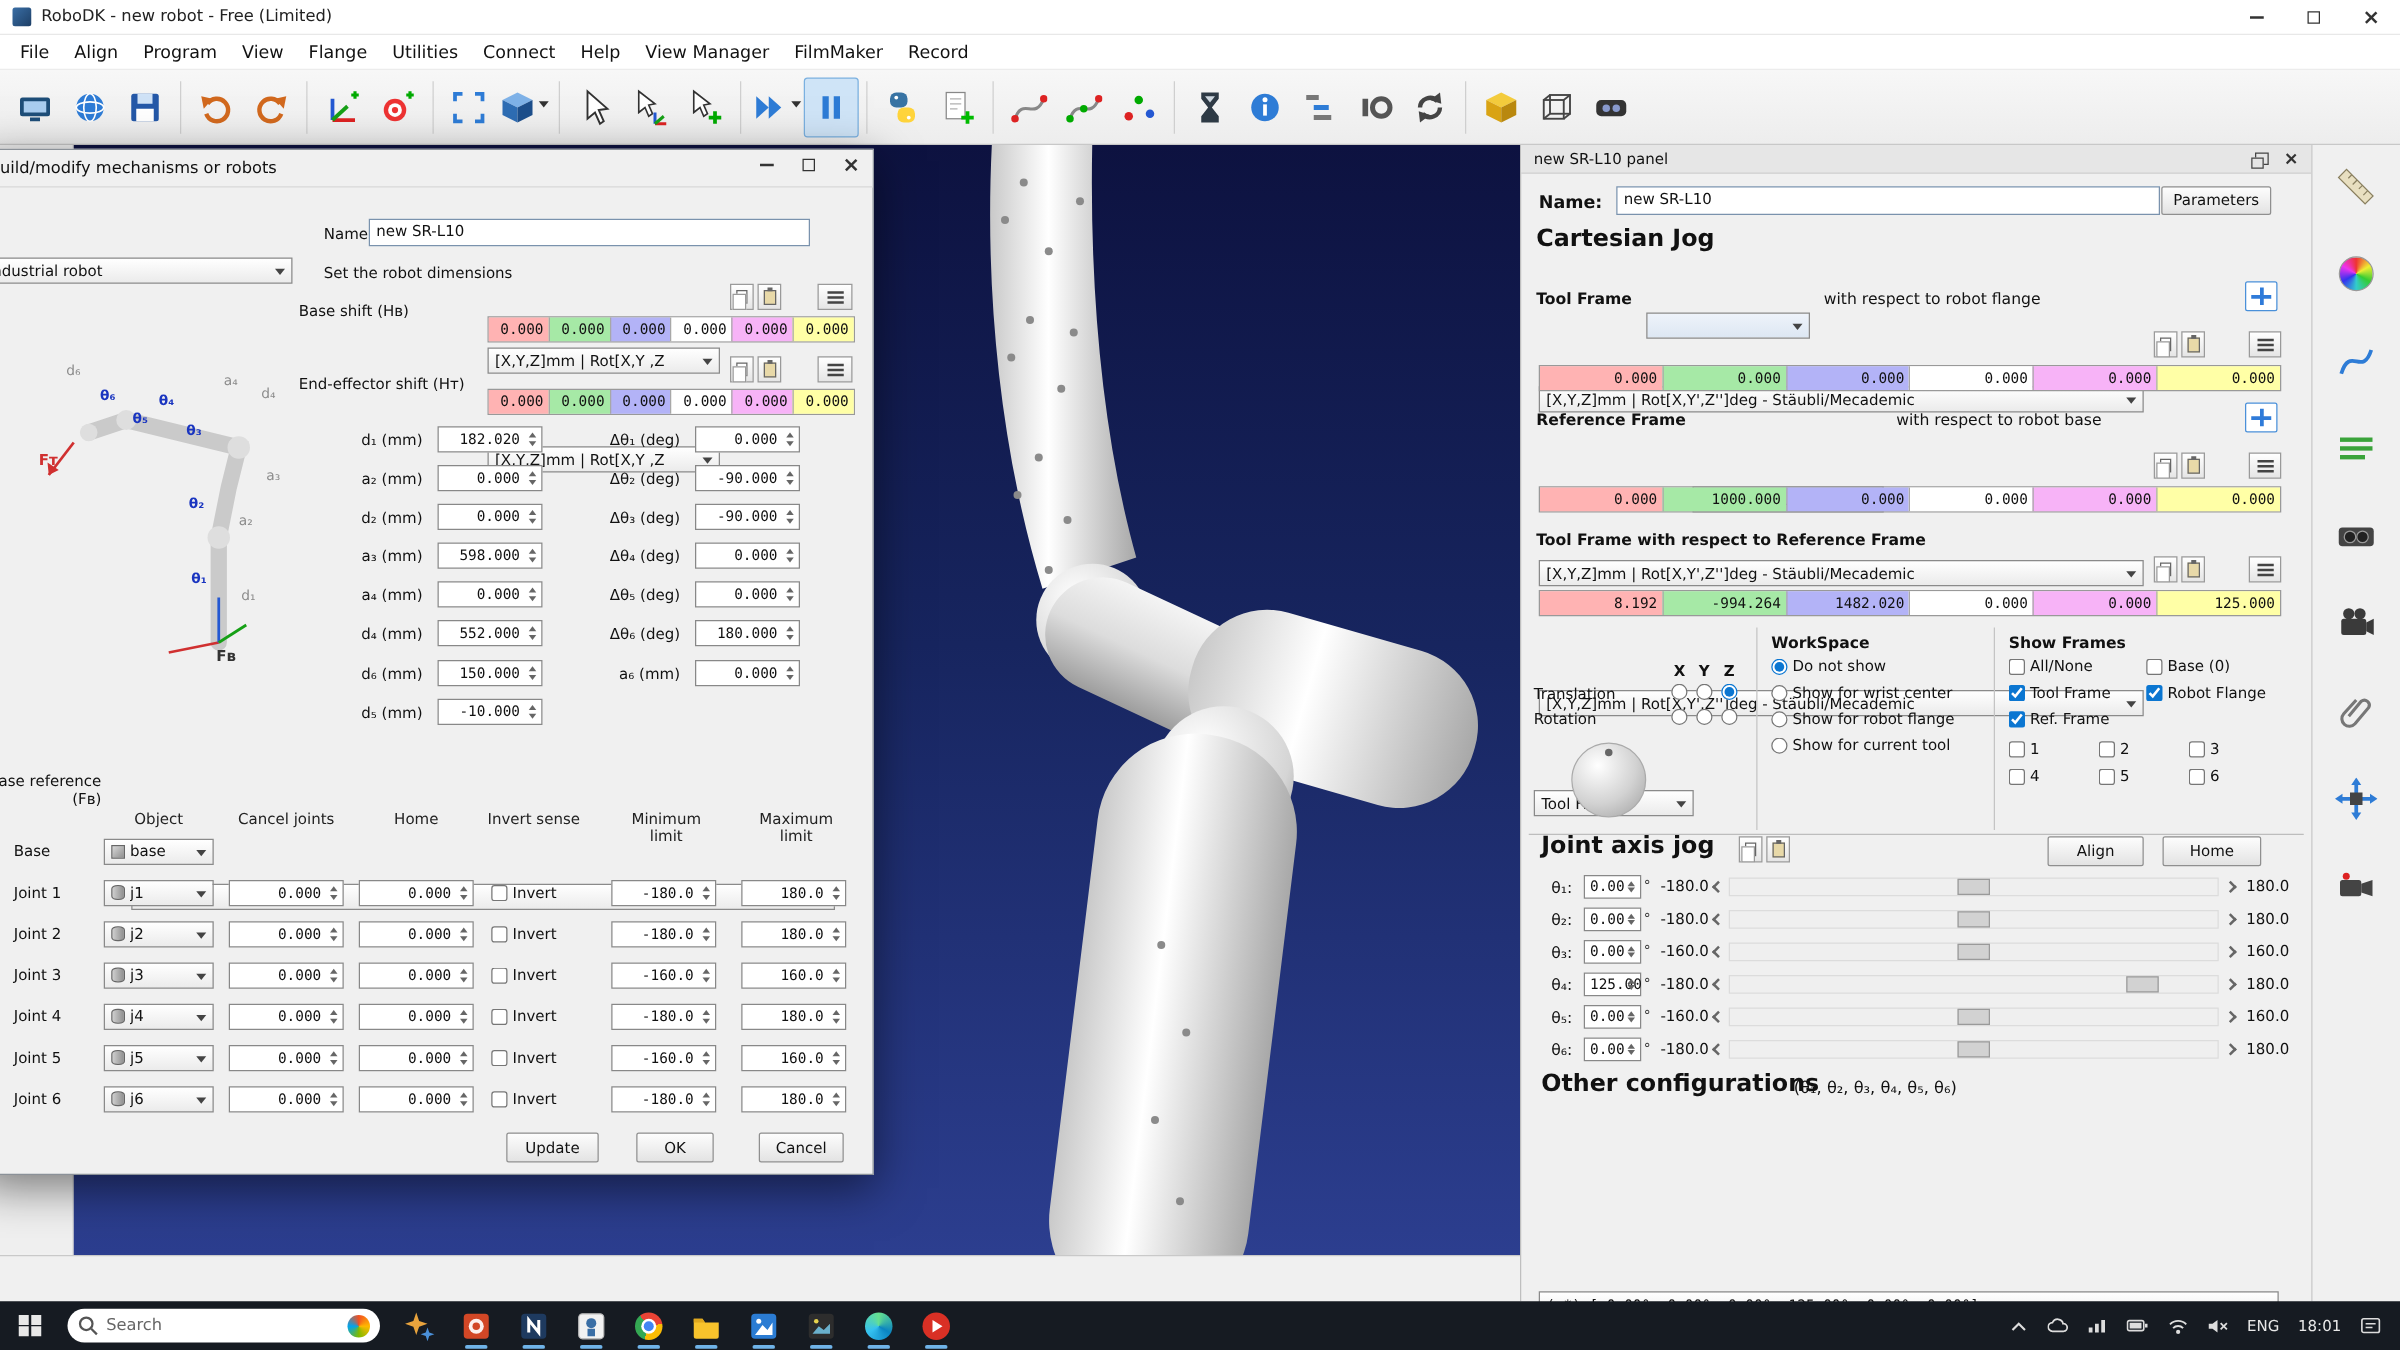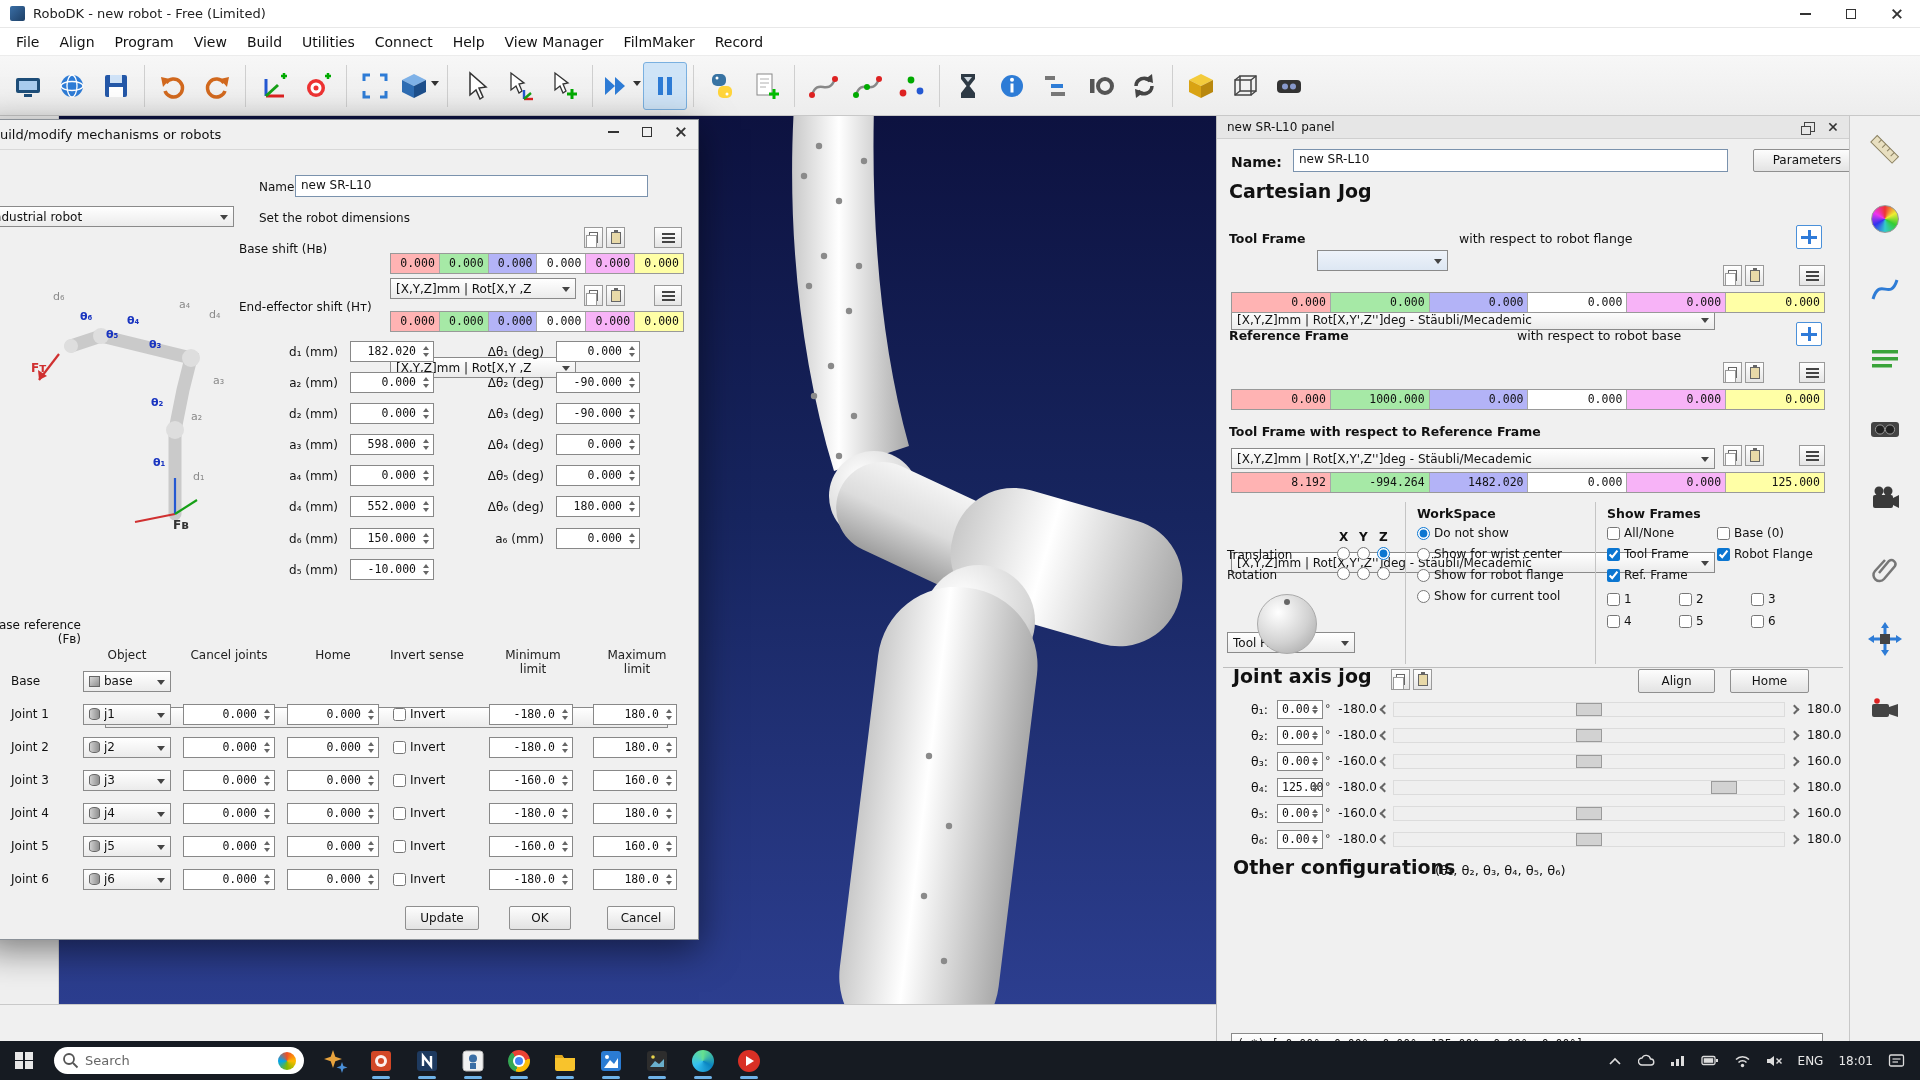--- a/index.html
+++ b/index.html
@@ -45,21 +45,21 @@
 .ic-paste::before{content:"";position:absolute;left:2px;top:-3px;width:4px;height:3px;background:#666}
 .ic-bars{width:13px;height:2px;background:#444;box-shadow:0 4px 0 #444,0 8px 0 #444;margin-bottom:8px}
 .plus{position:absolute;width:26px;height:24px;border:1px solid #4a90d9;background:#fff;border-radius:2px}
 .plus::before{content:"";position:absolute;left:50%;top:4px;bottom:4px;width:3px;margin-left:-1.5px;background:#2f7bd9}
 .plus::after{content:"";position:absolute;top:50%;left:4px;right:4px;height:3px;margin-top:-1.5px;background:#2f7bd9}
 .chk,.rad{display:flex;align-items:center;gap:4px;font-size:12px;white-space:nowrap}
 input[type=checkbox],input[type=radio]{width:13px;height:13px;accent-color:#0b76d1;margin:0}
 .bold{font-weight:bold}
 .h1{font-weight:bold;font-size:19px}
 
-.jogrow{position:absolute;left:18px;width:633px;height:22px}
+.jogrow{position:absolute;left:8px;width:633px;height:22px}
 .jlabel{position:absolute;left:16px;top:3px;font-size:12.5px}
 .jspin{position:absolute;left:42px;top:1px;width:46px;height:19px;line-height:17px}
 .junit{position:absolute;left:90px;top:3px;font-size:11px;color:#333}
 .jmin{position:absolute;left:98px;top:3px;width:44px;text-align:right}
 .jmax{position:absolute;left:572px;top:3px;width:52px}
 .chev{position:absolute;width:7px;height:7px;border-left:2px solid #666;border-bottom:2px solid #666}
 .chev.l{left:146px;top:7px;transform:rotate(45deg)}
 .chev.r{left:556px;top:7px;transform:rotate(-135deg)}
 .track{position:absolute;left:158px;top:3px;width:392px;height:15px;background:#efefef;border:1px solid #dcdcdc}
 .handle{position:absolute;top:0;width:26px;height:13px;background:#d2d2d2;border:1px solid #9a9a9a;transform:translateX(-50%)}
@@ -141,21 +141,21 @@
         <i class="ic-x"></i>
       </span>
   </div>
 </div>
 
 <div id="menubar" class="abs">
   <span>File</span>
   <span>Align</span>
   <span>Program</span>
   <span>View</span>
-  <span>Build</span>
+  <span>Flange</span>
   <span>Utilities</span>
   <span>Connect</span>
   <span>Help</span>
   <span>View Manager</span>
   <span>FilmMaker</span>
   <span>Record</span>
 </div>
 
 <div id="toolbar" class="abs">
   <div class="tbtn">
@@ -698,21 +698,21 @@
           <i class="ic-float"></i>
         </span>
       <span class="pwb">
           <i class="ic-x" style="transform:scale(.85)"></i>
         </span>
     </div>
   </div>
 
   <span class="abs bold" style="left:14px;top:38px;font-size:14px">Name:</span>
   <div class="tinput abs" style="left:76px;top:33px;width:435px;height:23px">new SR-L10</div>
-  <div class="btn abs" style="left:536px;top:33px;width:108px;height:23px;line-height:21px">Parameters</div>
+  <div class="btn abs" style="left:512px;top:33px;width:88px;height:23px;line-height:21px">Parameters</div>
 
   <span class="abs h1" style="left:12px;top:64px">Cartesian Jog</span>
 
   <span class="abs bold" style="left:12px;top:115px;font-size:12.5px">Tool Frame</span>
   <div class="combo blank abs" style="left:100px;top:111px;width:131px"></div>
   <span class="abs" style="left:242px;top:115px;font-size:12.5px">with respect to robot flange</span>
   <div class="plus" style="left:579px;top:109px"></div>
 
   <div class="combo abs" style="left:14px;top:149px;width:484px">
       <span class="ctxt">[X,Y,Z]mm | Rot[X,Y',Z'']deg - Stäubli/Mecademic</span>

